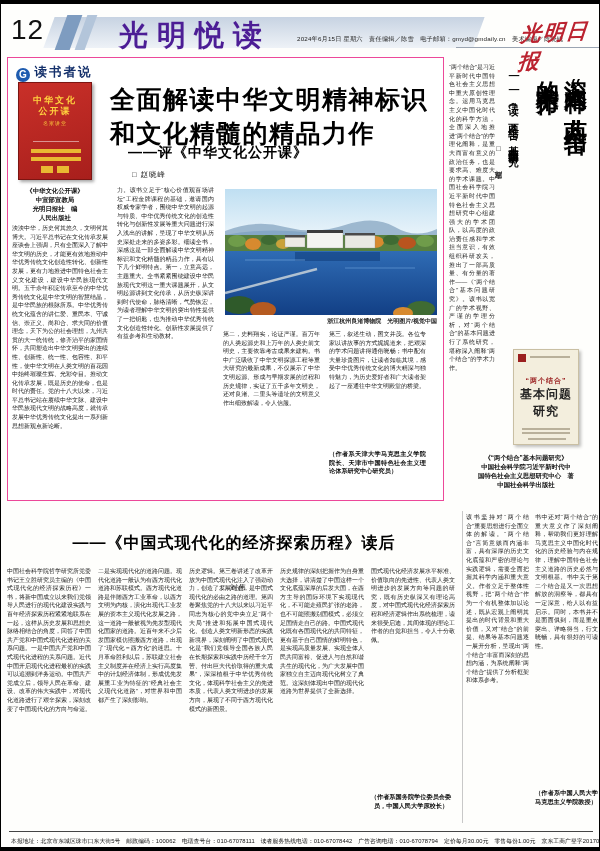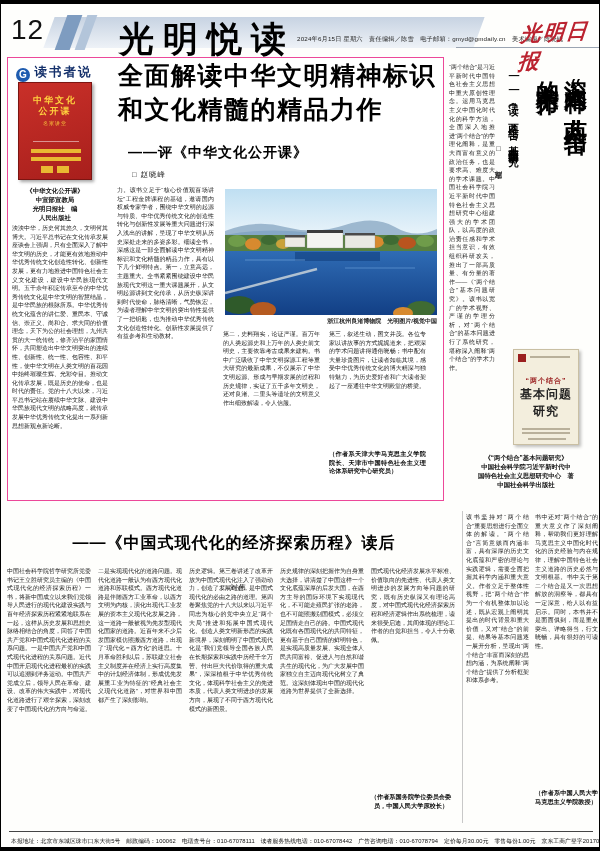--- a/index.html
+++ b/index.html
@@ -5,21 +5,21 @@
   html,body{margin:0;padding:0;background:#e8e8e8;}
   .page{position:relative;width:600px;height:851px;background:#fefefc;margin:0 auto;
         border:1px solid #000;box-sizing:border-box;overflow:hidden;
         font-family:"Liberation Sans","DejaVu Sans",sans-serif;color:#1b1b1b;}
   .abs{position:absolute;box-sizing:border-box;}
   .bar{background:#000;left:0;right:0;height:3px;}
   
   .pagenum{font-size:28px;color:#111;letter-spacing:1px;}
   .band{background:linear-gradient(180deg,#c7d3e2,#eef2f7);transform:skewX(-20deg);}
   .stripe{transform:skewX(-20deg);}
-  .section-title{font-size:35px;font-weight:bold;color:#000000;letter-spacing:9px;
+  .section-title{font-size:29px;font-weight:bold;color:#4c1d95;letter-spacing:9px;
         font-family:"Liberation Serif","DejaVu Serif",serif;}
   .dateline{font-size:6.2px;color:#222;white-space:nowrap;letter-spacing:.2px;}
   .masthead{font-size:21px;font-weight:bold;font-style:italic;color:#bb2330;
         font-family:"DejaVu Serif",serif;transform:rotate(-3deg) skewX(-8deg);letter-spacing:2px;}
   .hrule{background:#9aa4b2;height:1px;}
   
   .frame1{border:1px solid #ec4899;background:#fff;}
   .kicker-icon{width:14px;height:14px;border-radius:50%;background:#1f5cb0;color:#fff;
         font-size:10px;font-weight:bold;text-align:center;line-height:14px;display:inline-block;}
   .kicker-label{font-size:12.5px;font-weight:bold;color:#14306b;letter-spacing:2px;vertical-align:2px;}
@@ -85,21 +85,21 @@
       <div class="abs" style="left:22px;top:83px;width:12px;height:7px;background:#e9b832;"></div>
       <div class="abs" style="left:38px;top:83px;width:12px;height:7px;background:#e9b832;"></div>
     </div>
     <div class="abs bookinfo" style="left:0px;top:128px;width:94px;">
       <div>《中华文化公开课》</div>
       <div>中宣部宣教局</div>
       <div>光明日报社　编</div>
       <div>人民出版社</div>
     </div>
 
-    <div class="abs headline1" style="left:102px;top:0;width:330px;margin-left:8px;">
+    <div class="abs headline1" style="left:102px;top:24px;width:330px;">
       <div>全面解读中华文明精神标识</div>
       <div>和文化精髓的精品力作</div>
     </div>
     <div class="abs subtitle1" style="left:120px;top:86px;">——评《中华文化公开课》</div>
     <div class="abs byline" style="left:124px;top:112px;text-align:center;">□ 赵晓峰</div>
 
     <div class="abs" style="left:217px;top:131px;width:212px;height:126px;">
       <svg width="212" height="126" viewBox="0 0 212 126" xmlns="http://www.w3.org/2000/svg">
         <defs>
           <linearGradient id="sky" x1="0" y1="0" x2="0" y2="1">

